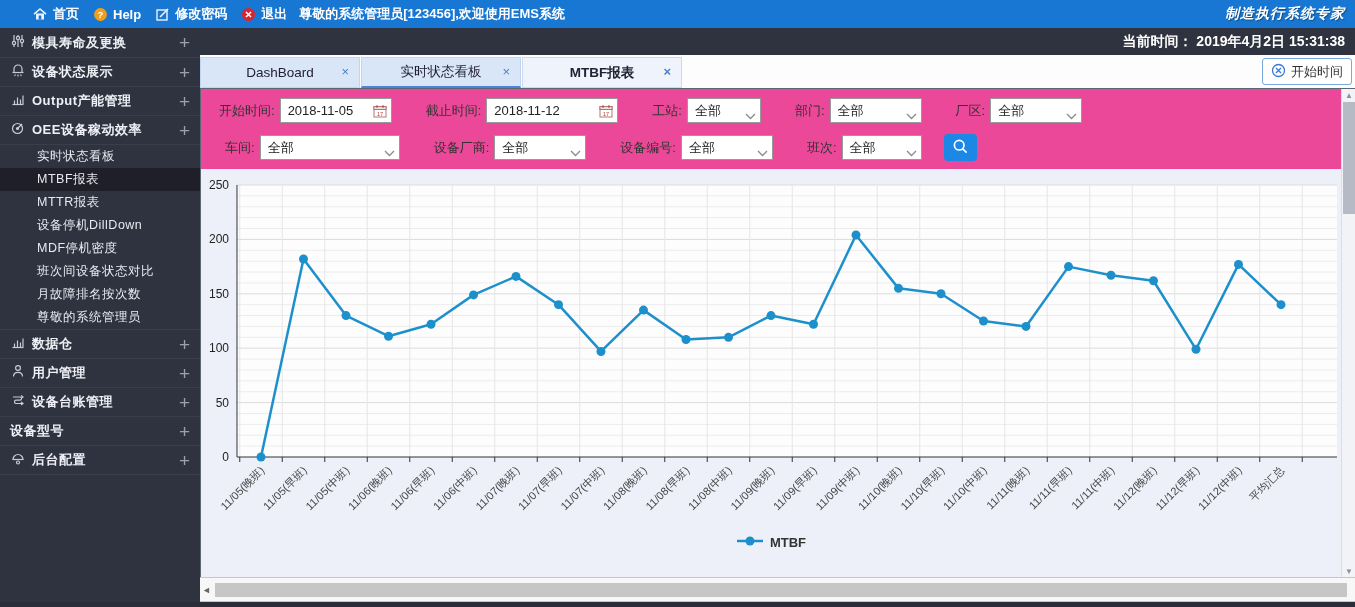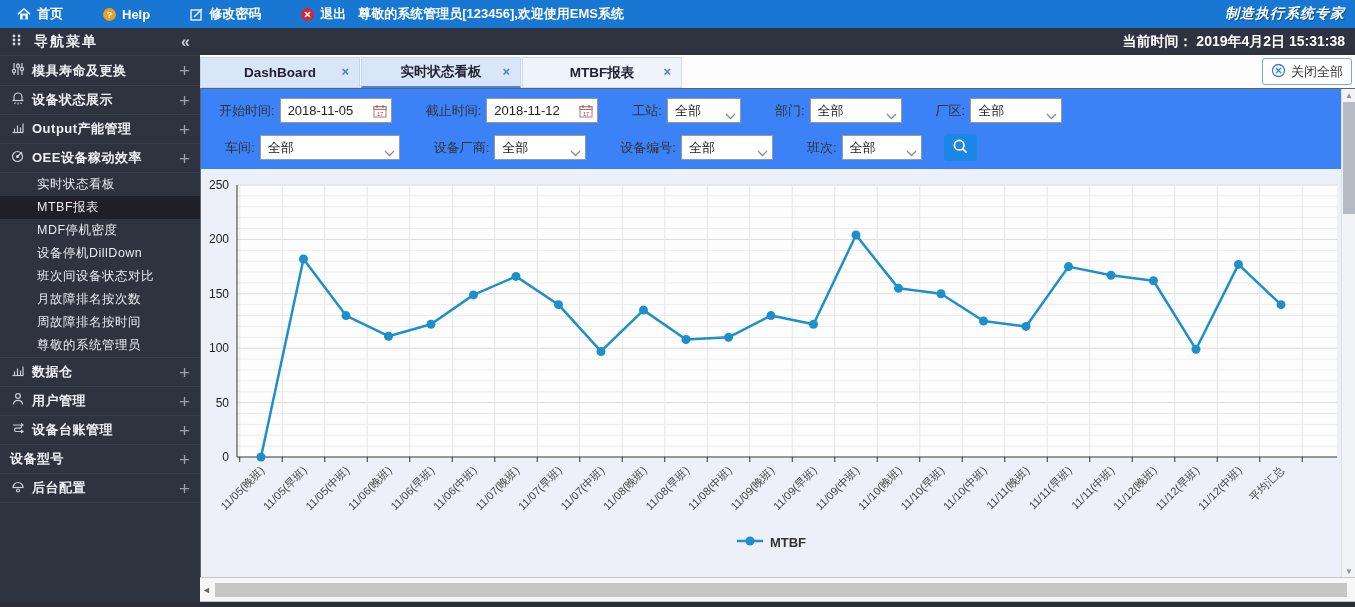--- a/index.html
+++ b/index.html
@@ -2,21 +2,21 @@
 <html><head>
 <meta charset="utf-8">
 <style>
   * { margin:0; padding:0; box-sizing:border-box; }
   html,body { width:1355px; height:607px; overflow:hidden; background:#2f323f;
     font-family:"Liberation Sans","DejaVu Sans",sans-serif; }
 
   
   #topbar { position:absolute; left:0; top:0; width:1355px; height:28px;
     background:#1877d2; display:flex; align-items:center; color:#fff; }
-  #topbar-items { display:flex; align-items:center; gap:39px; padding-left:16px; }
+  #topbar-items { display:flex; align-items:center; gap:14px; padding-left:32px; }
   .tb-item { display:flex; align-items:center; gap:5px; font-size:13px; font-weight:bold;
     color:#fff; cursor:pointer; white-space:nowrap; }
   .tb-item .ic svg { display:block; }
   #greeting { margin-left:12px; font-size:13px; font-weight:bold; white-space:nowrap; }
   #brand { margin-left:auto; padding-right:10px; font-size:14px; font-weight:bold;
     font-style:italic; text-shadow:1px 1px 1px rgba(0,0,0,.35); letter-spacing:1px; }
 
   
   #sidebar { position:absolute; left:0; top:28px; width:200px; height:579px;
     background:#2f323f; color:#eef0f6; overflow:hidden; }
@@ -39,32 +39,32 @@
   
   #timebar { position:absolute; left:200px; top:28px; width:1155px; height:27px;
     background:#2f323f; color:#fff; display:flex; align-items:center;
     justify-content:flex-end; padding-right:10px; font-size:14px; font-weight:bold; }
 
   
   #tabbar { position:absolute; left:200px; top:55px; width:1155px; height:33px;
     background:#fdfdfe; display:flex; align-items:flex-end; }
   .tab { width:160px; height:31px; margin:1px 1px 0 0; background:#d9e6f7;
     border:1px solid #c2d5ee; display:flex; align-items:center; justify-content:center;
-    position:relative; cursor:pointer; font-size:13.5px; color:#223;font-weight:bold; }
+    position:relative; cursor:pointer; font-size:13.5px; color:#223; }
   .tab.underlined { border-bottom:2px solid #4a86d8; }
   .tab.active { background:#eef3fc; font-weight:bold; border-color:#cdd9ec; }
   .tab .x { position:absolute; right:10px; top:7px; color:#4a7fc9; font-size:13px; line-height:1; }
   #close-all { position:absolute; right:3px; top:3px; height:27px; display:flex;
     align-items:center; gap:5px; padding:0 8px; background:#fff; border:1px solid #7aa7e0;
     border-radius:3px; font-size:13px; color:#333; cursor:pointer; }
 
   
   #content { position:absolute; left:200px; top:88px; width:1155px; height:489px;
     background:#fff; border-top:1px solid #5d6673; border-left:1px solid #5d6673; }
-  #filters { position:absolute; left:0; top:0; right:14px; height:80px; background:#3b82f6; }
+  #filters { position:absolute; left:0; top:0; right:14px; height:80px; background:#ec4899; }
   .frow { position:absolute; left:18px; display:flex; align-items:center; }
   #frow1 { top:9px; } #frow2 { top:45px;margin-left:6px; }
   .flabel { font-size:13px; color:#333; margin-right:5px; white-space:nowrap; }
   .fgap { width:34px; }
   .inputbox { position:relative; height:25px; border:1px solid #999; background:#fff;
     display:flex; align-items:center; padding:0 22px 0 7px; font-size:13px; color:#222; }
   .selectbox { position:relative; height:25px; border:1px solid #999; background:#fff;
     display:flex; align-items:center; padding:0 20px 0 7px; font-size:13px; color:#222;
     cursor:pointer; }
   .inputbox .tail, .selectbox .tail { position:absolute; right:4px; top:5px; }
@@ -133,36 +133,20 @@
           </svg>
         </span>
         <span>退出</span>
       </div>
     </div>
   <div id="greeting">尊敬的系统管理员[123456],欢迎使用EMS系统</div>
   <div id="brand">制造执行系统专家</div>
 </header>
 
 <aside id="sidebar">
-  <div id="sidebar-header">
-    <span class="ic">
-      <svg width="14" height="16" viewBox="0 0 14 16">
-          <g fill="#d7dae3">
-        <circle cx="4" cy="4" r="1.4"></circle>
-            <circle cx="4" cy="8" r="1.4"></circle>
-            <circle cx="4" cy="12" r="1.4"></circle>
-        <circle cx="9" cy="4" r="1.4"></circle>
-            <circle cx="9" cy="8" r="1.4"></circle>
-            <circle cx="9" cy="12" r="1.4"></circle>
-      </g>
-        </svg>
-    </span>
-    <span class="title">导航菜单</span>
-    <span id="collapse-btn">«</span>
-  </div>
   <nav id="menu">
       <div class="menu-group">
         <span class="ic"><svg width="16" height="16" viewBox="0 0 16 16" fill="none" stroke="#c7ccd8" stroke-width="1.2">
             <path d="M4 2v12M8 2v12M12 2v12"></path>
             <circle cx="4" cy="10" r="1.6" fill="#2f323f"></circle>
             <circle cx="8" cy="5" r="1.6" fill="#2f323f"></circle>
             <circle cx="12" cy="8" r="1.6" fill="#2f323f"></circle>
           </svg></span>
         <span class="lbl">模具寿命及更换</span>
         <span class="exp">+</span>
@@ -194,33 +178,33 @@
         <span class="exp">+</span>
       </div>
       <div class="submenu">
         <div class="menu-sub">
           <span>实时状态看板</span>
         </div>
         <div class="menu-sub active">
           <span>MTBF报表</span>
         </div>
         <div class="menu-sub">
+          <span>MTTR报表</span>
+        </div>
+        <div class="menu-sub">
+          <span>设备停机DillDown</span>
+        </div>
+        <div class="menu-sub">
           <span>MDF停机密度</span>
         </div>
         <div class="menu-sub">
-          <span>设备停机DillDown</span>
-        </div>
-        <div class="menu-sub">
           <span>班次间设备状态对比</span>
         </div>
         <div class="menu-sub">
           <span>月故障排名按次数</span>
-        </div>
-        <div class="menu-sub">
-          <span>周故障排名按时间</span>
         </div>
         <div class="menu-sub">
           <span>尊敬的系统管理员</span>
         </div>
       </div>
       <div class="menu-group">
         <span class="ic"><svg width="16" height="16" viewBox="0 0 16 16" fill="none" stroke="#c7ccd8" stroke-width="1.2">
             <path d="M2.5 13.5h11"></path>
             <path d="M4.5 13V9.5M7.5 13V6.5M10.5 13V8.5M13 13V4.5"></path>
           </svg></span>
@@ -281,40 +265,40 @@
         <span class="x">×</span>
       </div>
     </div>
   <div id="close-all">
     <span>
       <svg width="15" height="15" viewBox="0 0 15 15">
           <circle cx="7.5" cy="7.5" r="6" fill="none" stroke="#3a7bd5" stroke-width="1.3"></circle>
           <path d="M5 5l5 5M10 5l-5 5" stroke="#3a7bd5" stroke-width="1.3"></path>
         </svg>
     </span>
-    <span>关闭全部</span>
+    <span>开始时间</span>
   </div>
 </div>
 
 <div id="content">
   <div id="filters">
     <div class="frow" id="frow1">
         <span class="flabel">开始时间:</span>
         <div class="inputbox" style="width: 112px;">
           <span>2018-11-05</span>
           <span class="tail"><svg width="14" height="14" viewBox="0 0 14 14">
               <rect x="1" y="2.5" width="12" height="10.5" fill="#fff" stroke="#b07878" stroke-width="1"></rect>
               <rect x="1" y="2.5" width="12" height="3" fill="#e3e3e3" stroke="#b07878" stroke-width="1"></rect>
               <path d="M4 1.2v2.6M10 1.2v2.6" stroke="#c0392b" stroke-width="1.2"></path>
               <text x="7" y="11.6" font-size="5.5" text-anchor="middle" fill="#c0392b">17</text>
             </svg></span>
         </div>
         <span class="fgap"></span>
         <span class="flabel">截止时间:</span>
-        <div class="inputbox" style="width: 112px;">
+        <div class="inputbox" style="width: 132px;">
           <span>2018-11-12</span>
           <span class="tail"><svg width="14" height="14" viewBox="0 0 14 14">
               <rect x="1" y="2.5" width="12" height="10.5" fill="#fff" stroke="#b07878" stroke-width="1"></rect>
               <rect x="1" y="2.5" width="12" height="3" fill="#e3e3e3" stroke="#b07878" stroke-width="1"></rect>
               <path d="M4 1.2v2.6M10 1.2v2.6" stroke="#c0392b" stroke-width="1.2"></path>
               <text x="7" y="11.6" font-size="5.5" text-anchor="middle" fill="#c0392b">17</text>
             </svg></span>
         </div>
         <span class="fgap"></span>
         <span class="flabel">工站:</span>

